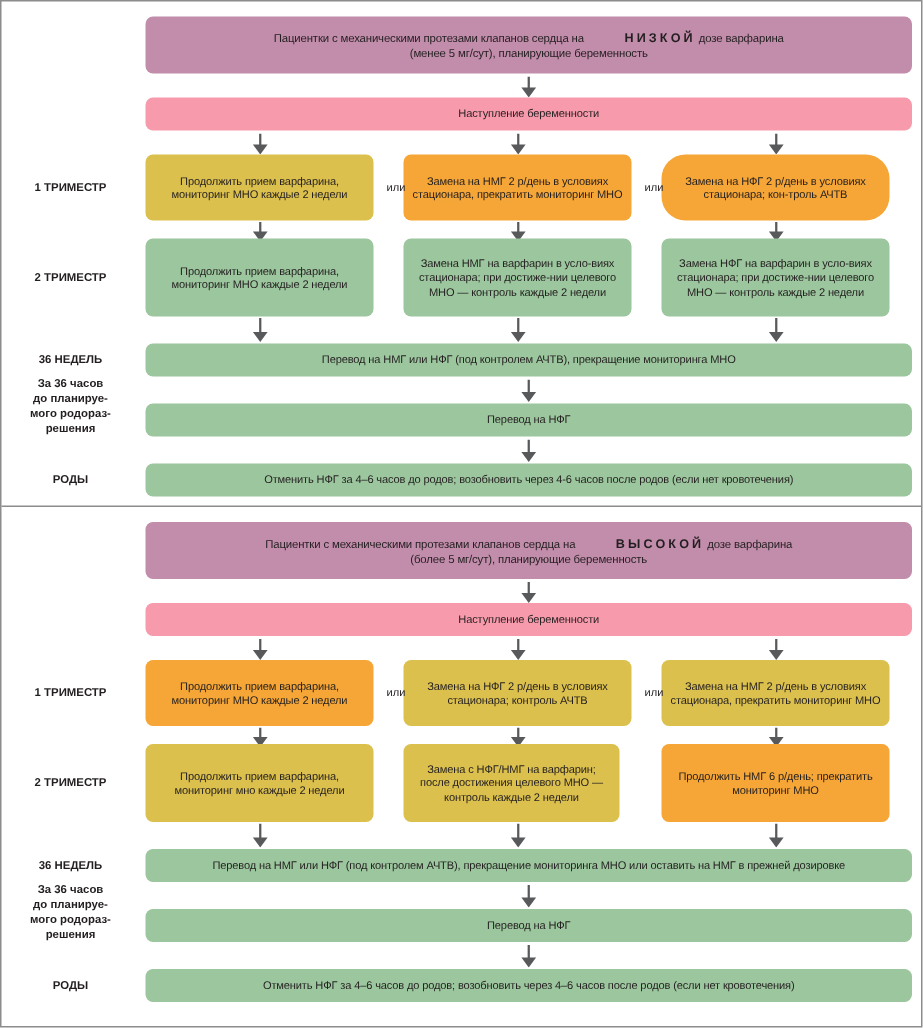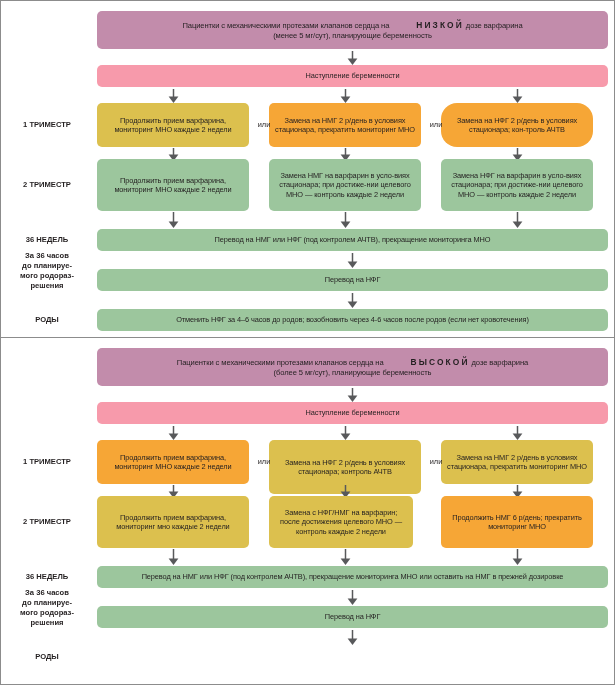--- a/index.html
+++ b/index.html
@@ -234,21 +234,21 @@
       </div>
       <div class="arrow" style="left: 510.5px; top: 88px;">
         <svg viewBox="0 0 11 14" width="11" height="14">
           <line x1="5.5" y1="0" x2="5.5" y2="8.8" stroke="#58595b" stroke-width="1.5"></line>
           <path d="M0.6 7.4 L5.5 14 L10.4 7.4 Z" fill="#58595b"></path>
         </svg>
       </div>
       <div class="node" style="left: 96px; top: 102px; width: 152px; height: 44px; background: rgb(246, 166, 54);">
         <span>Продолжить прием варфарина, мониторинг МНО каждые 2 недели</span>
       </div>
-      <div class="node" style="left: 268px; top: 102px; width: 152px; height: 54px; background: rgb(220, 192, 78);">
+      <div class="node" style="left: 268px; top: 102px; width: 152px; height: 44px; background: rgb(220, 192, 78);">
         <span>Замена на НФГ 2 р/день в условиях стационара; контроль АЧТВ</span>
       </div>
       <div class="node" style="left: 440px; top: 102px; width: 152px; height: 44px; background: rgb(220, 192, 78);">
         <span>Замена на НМГ 2 р/день в условиях стационара, прекратить мониторинг МНО</span>
       </div>
       <div class="or-word" style="left: 250px; top: 119px;">или</div>
       <div class="or-word" style="left: 422px; top: 119px;">или</div>
       <div class="arrow" style="left: 166.5px; top: 147px;">
         <svg viewBox="0 0 11 13" width="11" height="13">
           <line x1="5.5" y1="0" x2="5.5" y2="7.8" stroke="#58595b" stroke-width="1.5"></line>
@@ -304,20 +304,23 @@
         </svg>
       </div>
       <div class="node" style="left: 96px; top: 268px; width: 511px; height: 22px; background: rgb(156, 198, 157);">
         <span>Перевод на НФГ</span>
       </div>
       <div class="arrow" style="left: 346px; top: 292px;">
         <svg viewBox="0 0 11 15" width="11" height="15">
           <line x1="5.5" y1="0" x2="5.5" y2="9.8" stroke="#58595b" stroke-width="1.5"></line>
           <path d="M0.6 8.4 L5.5 15 L10.4 8.4 Z" fill="#58595b"></path>
         </svg>
+      </div>
+      <div class="node" style="left: 96px; top: 308px; width: 511px; height: 22px; background: rgb(156, 198, 157);">
+        <span>Отменить НФГ за 4–6 часов до родов; возобновить через 4–6 часов после родов (если нет кровотечения)</span>
       </div>
       <div class="stage-label" style="top: 119px;">1 ТРИМЕСТР</div>
       <div class="stage-label" style="top: 179px;">2 ТРИМЕСТР</div>
       <div class="stage-label" style="top: 234px;">36 НЕДЕЛЬ</div>
       <div class="stage-label" style="top: 250px;">За 36 часов<br>до планируе-<br>мого родораз-<br>решения</div>
       <div class="stage-label" style="top: 314px;">РОДЫ</div>
     </div>
 
 </div>
 

